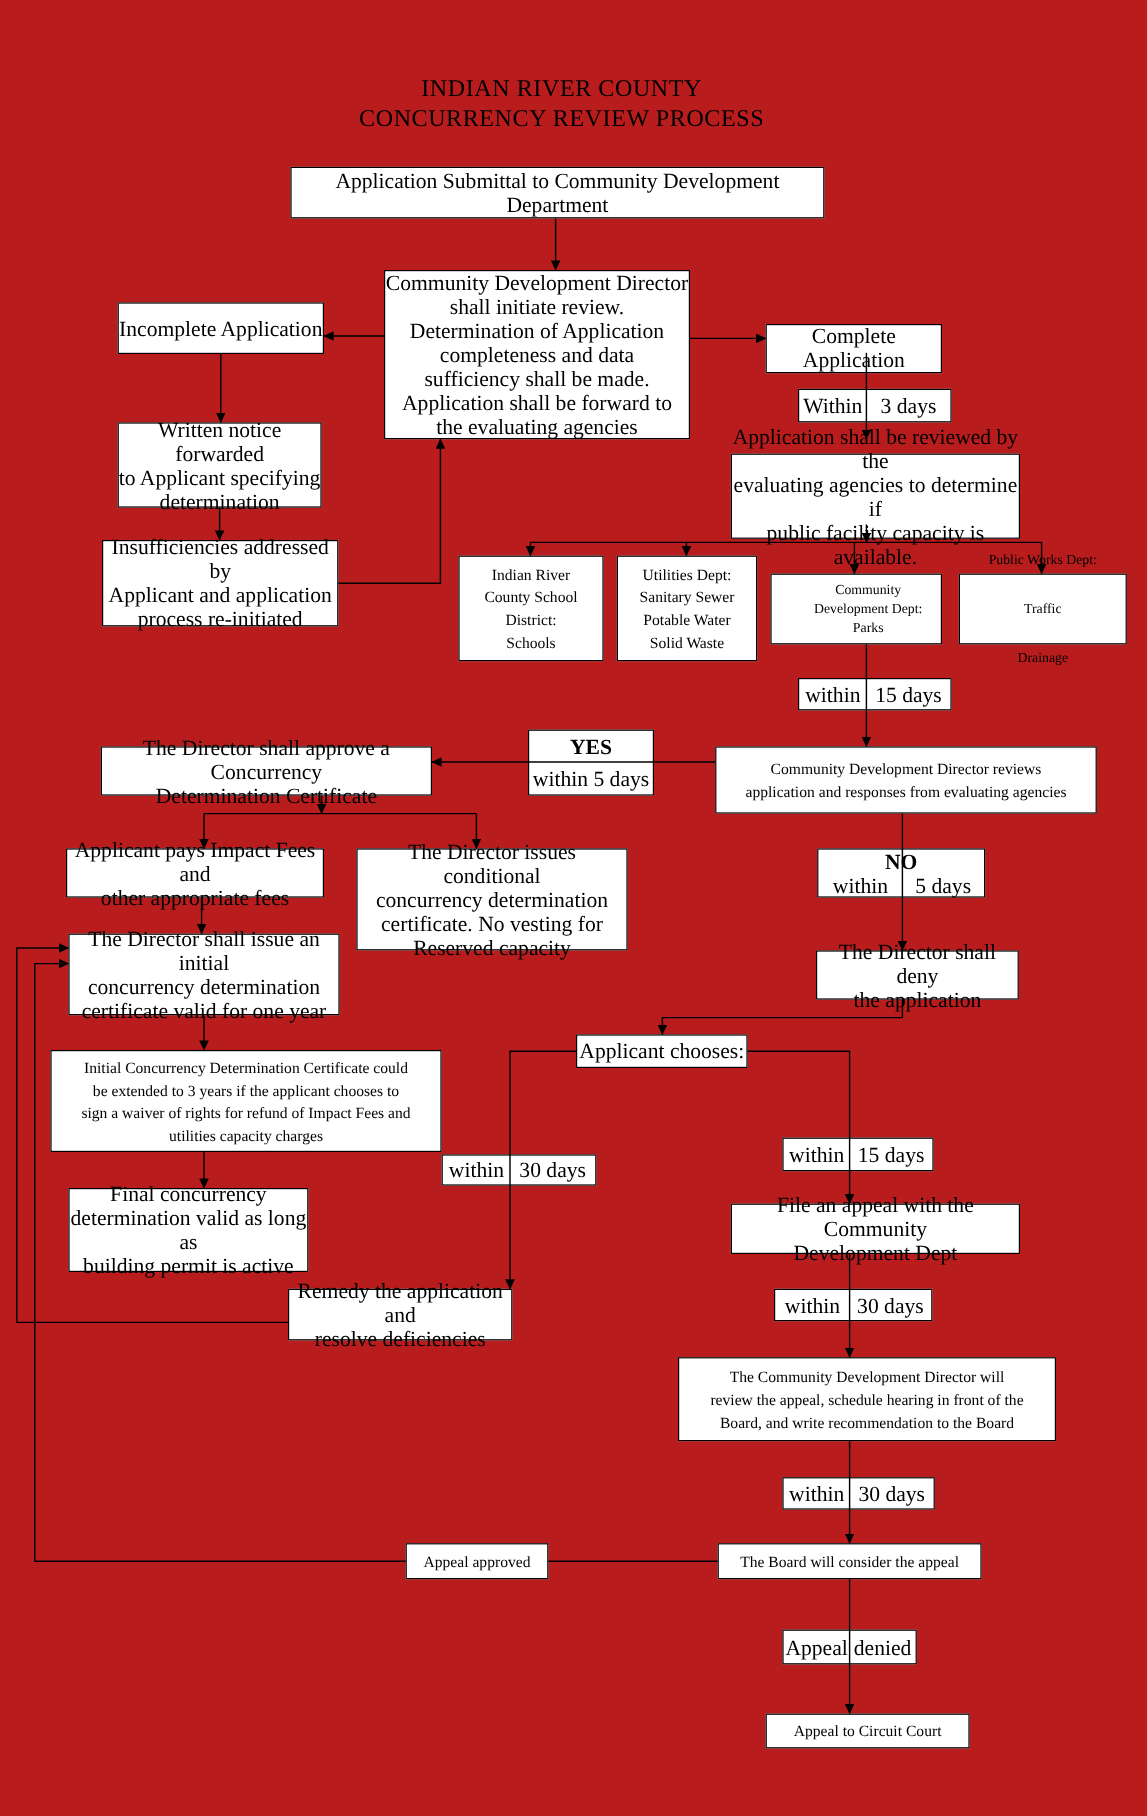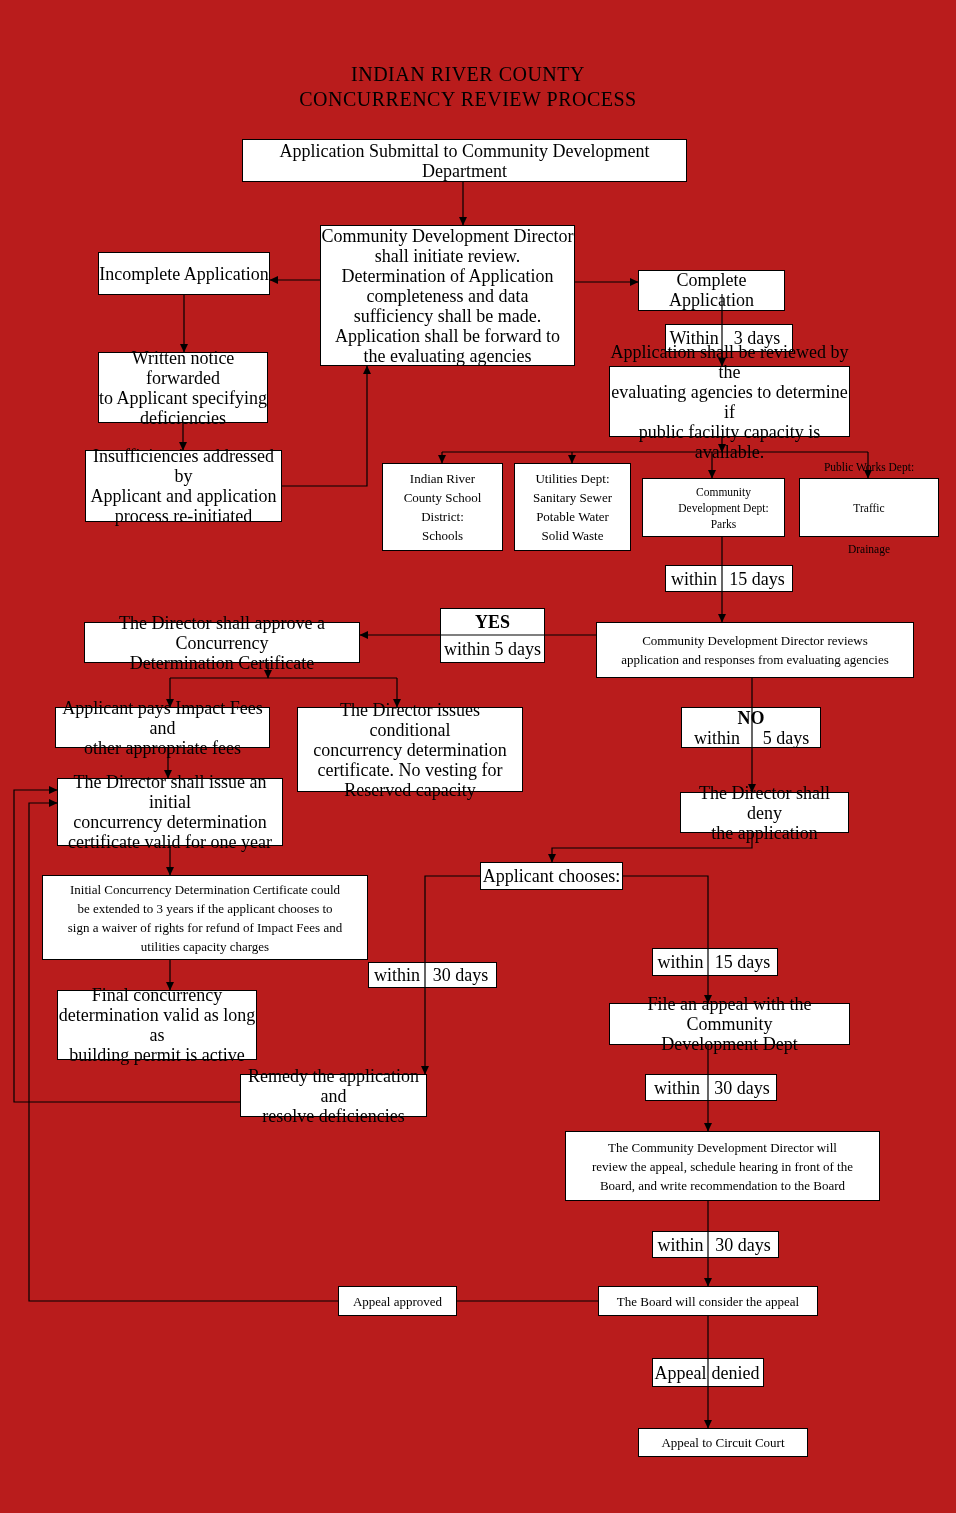--- a/index.html
+++ b/index.html
@@ -51,23 +51,23 @@
       <div class="node plain sz-d" style="left: 638px; top: 270px; width: 147px; height: 41px; justify-content: flex-end;">
         <span class="ln">Complete Application</span>
       </div>
       <div class="node timer sz-d" style="left: 665px; top: 324px; width: 128px; height: 28px;">
         <span class="half" style="width: 57px;">Within</span>
         <span class="half" style="width: 71px;">3 days</span>
       </div>
       <div class="node plain sz-d" style="left: 98px; top: 352px; width: 170px; height: 71px;">
         <span class="ln">Written notice forwarded</span>
         <span class="ln">to Applicant specifying</span>
-        <span class="ln">deficiencies</span>
-      </div>
-      <div class="node plain sz-d" style="left: 609px; top: 366px; width: 241px; height: 71px;">
+        <span class="ln">determination</span>
+      </div>
+      <div class="node plain sz-d" style="left: 609px; top: 378px; width: 241px; height: 71px;">
         <span class="ln">Application shall be reviewed by the</span>
         <span class="ln">evaluating agencies to determine if</span>
         <span class="ln">public facility capacity is available.</span>
       </div>
       <div class="node plain sz-d" style="left: 85px; top: 450px; width: 197px; height: 72px;">
         <span class="ln">Insufficiencies addressed by</span>
         <span class="ln">Applicant and application</span>
         <span class="ln">process re-initiated</span>
       </div>
       <div class="node plain sz-m" style="left: 382px; top: 463px; width: 121px; height: 88px;">

